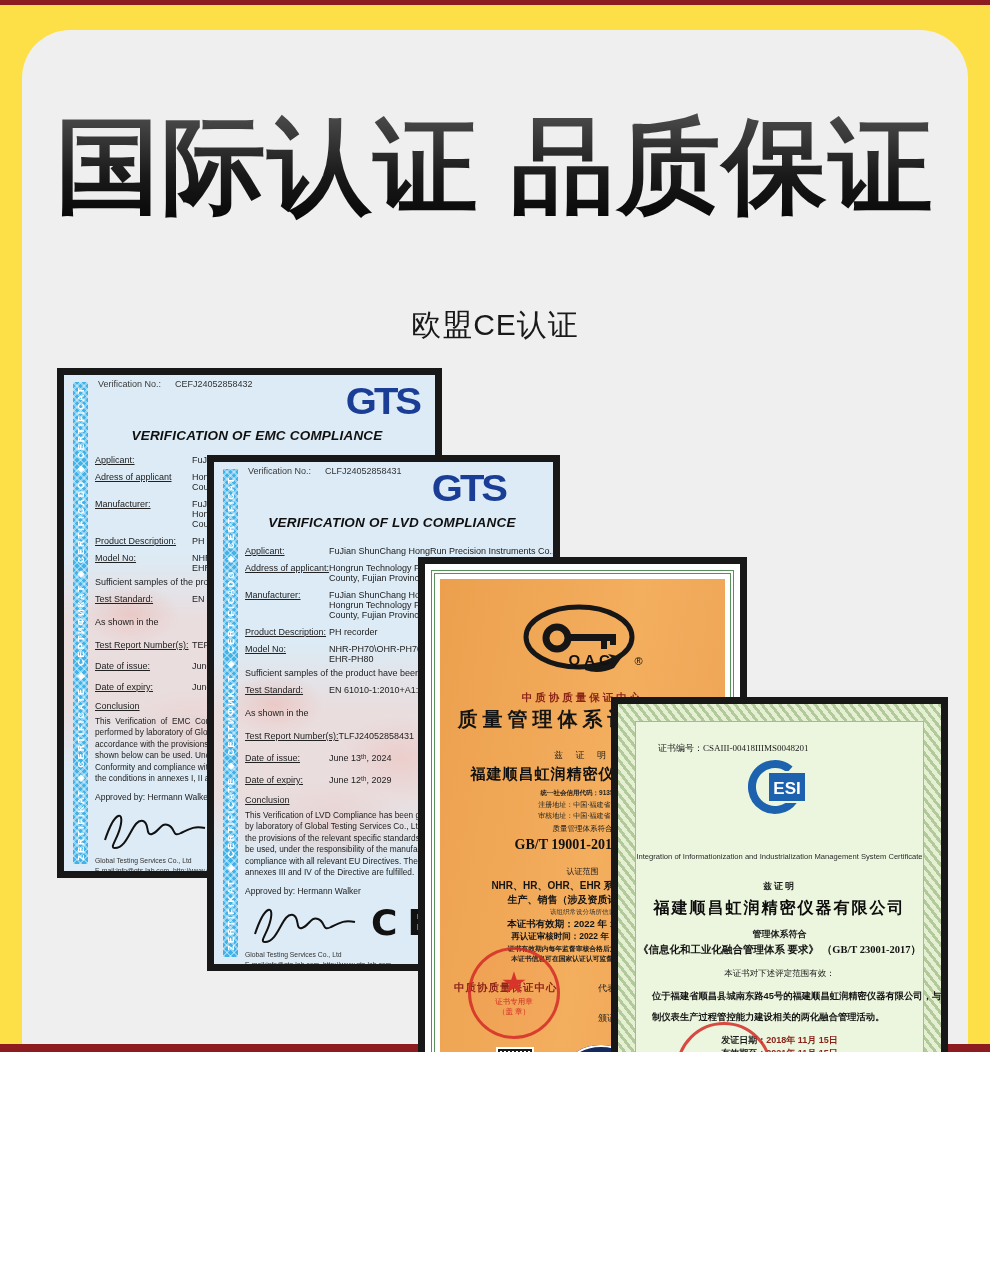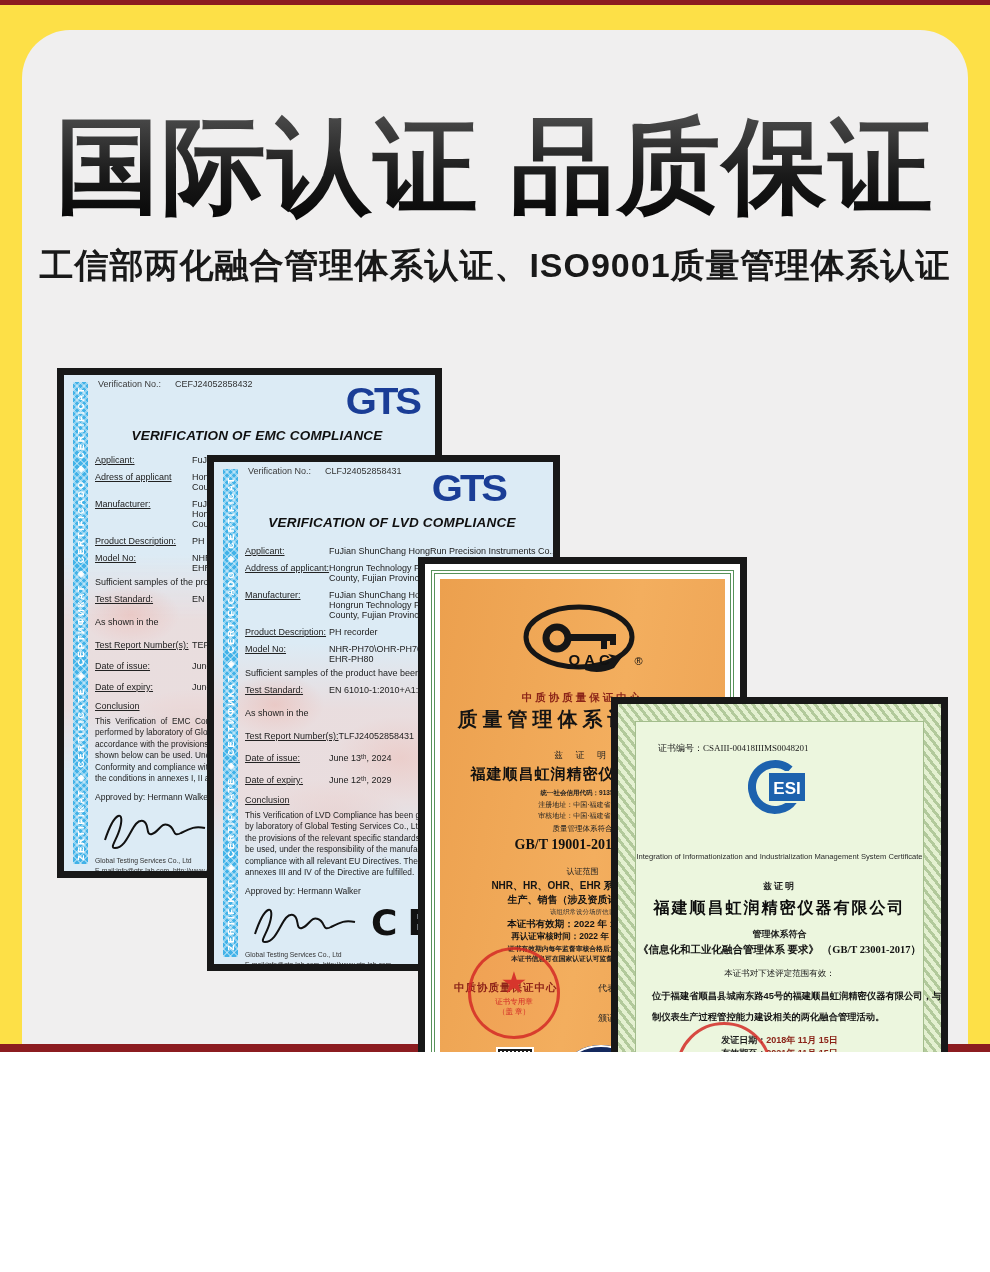--- a/index.html
+++ b/index.html
@@ -99,21 +99,21 @@
 .redtext { color:#8b2418; }
 </style>
 </head>
 <body>
 
 <div class="canvas">
   <div class="bar-top"></div>
   <div class="card"></div>
 
   <div class="main-title">国际认证 品质保证</div>
-  <div class="sub1">工信部两化融合管理体系认证、ISO9001质量管理体系认证</div>
+  <div class="sub2">欧盟CE认证</div>
 
   <div class="cert gts" id="cert-emc" style="left:57px;top:368px;width:385px;height:510px;z-index:1">
     <div class="map"></div>
     <div class="side-strip">
       <span>ZERTIFIKAT ◈ CERTIFICATE ◈ СЕРТИФИКАТ ◈ CERTIFICADO ◈ CERTIFICAT</span>
     </div>
     <div class="ver-row"><span>Verification No.:</span><b>CEFJ24052858432</b></div>
     <div class="gts-logo">GTS</div>
     <div class="gts-head">VERIFICATION OF EMC COMPLIANCE</div>
     <div class="fields" style="top:80px">

